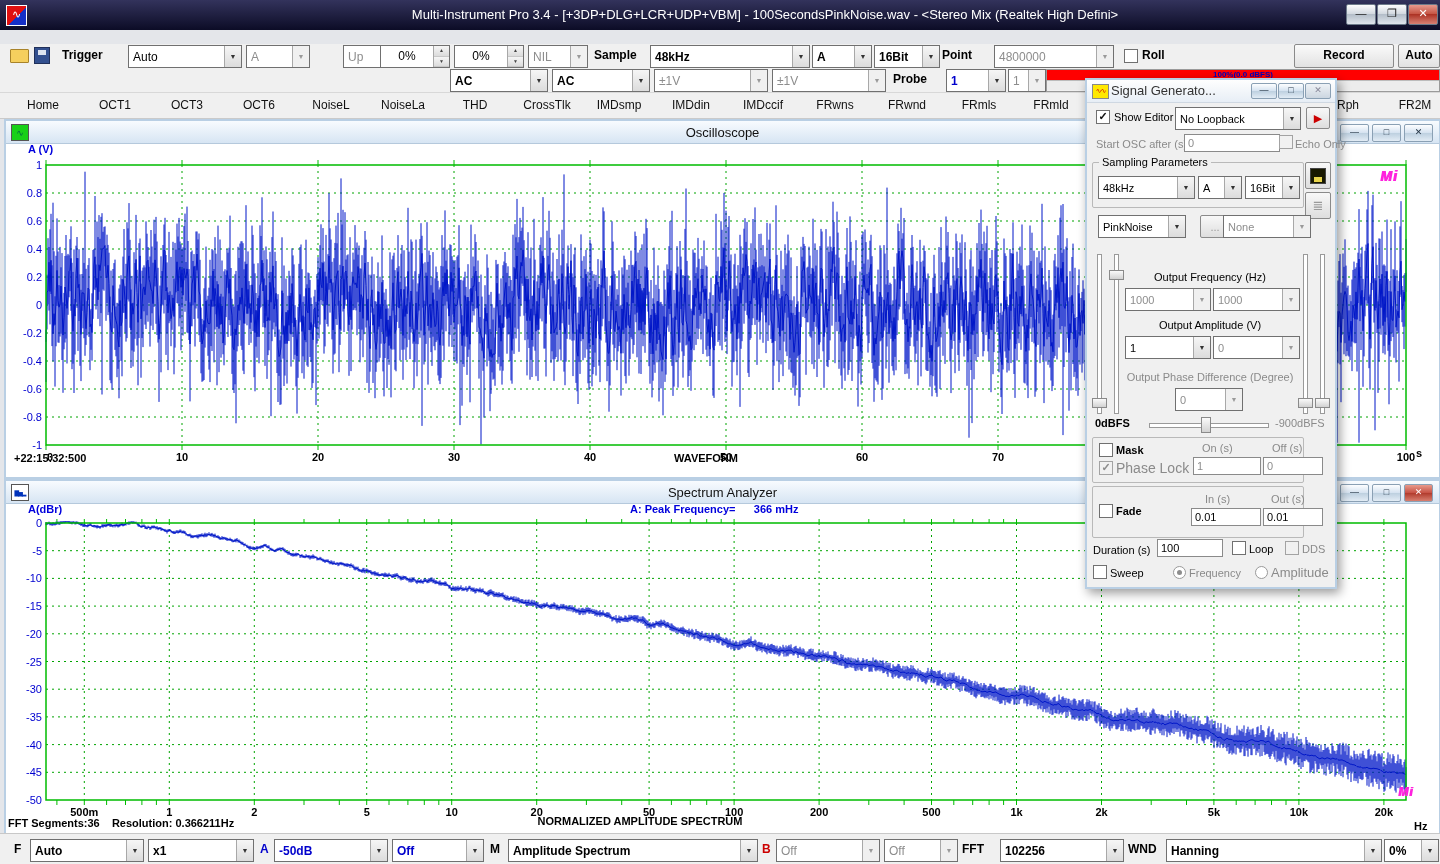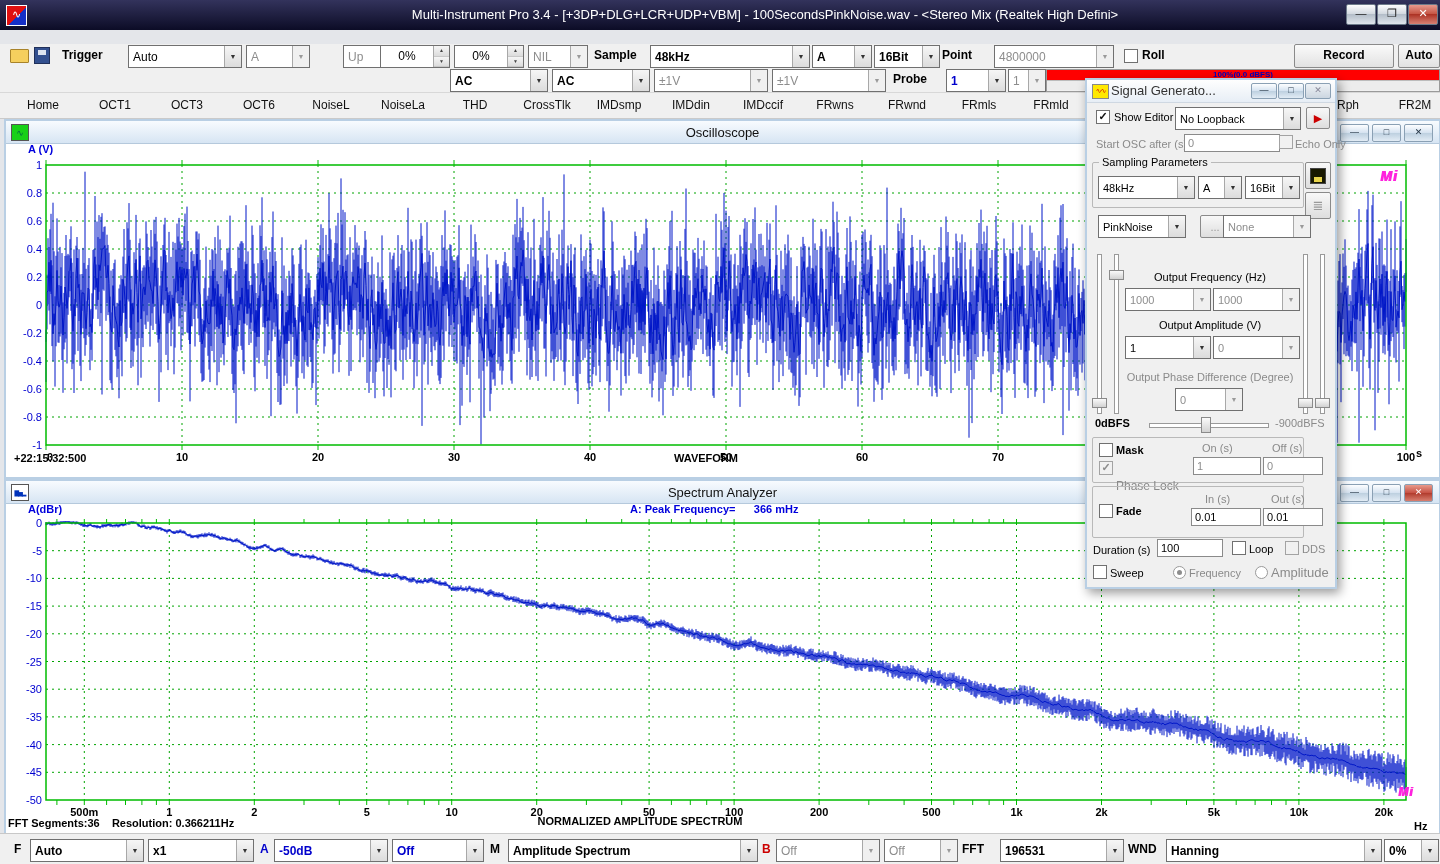--- a/index.html
+++ b/index.html
@@ -605,21 +605,21 @@
       <div class="htrack" style="left:62px;top:321px;width:118px;"></div>
       <div class="hhandle" style="left:114px;top:315px;"></div>
       <div class="lbl gray" style="left:188px;top:314px;font-size:11px;">-900dBFS</div>
 
       <div class="sg-group" style="left:5px;top:335px;width:210px;height:44px;"></div>
       <div class="cb" style="left:12px;top:341px;"></div>
       <div class="lbl b" style="left:29px;top:341px;font-size:11px;">Mask</div>
       <div class="lbl gray" style="left:115px;top:339px;font-size:11px;">On (s)</div>
       <div class="lbl gray" style="left:185px;top:339px;font-size:11px;">Off (s)</div>
       <div class="cb dis" style="left:12px;top:359px;">✓</div>
-      <div class="lbl gray" style="left:29px;top:377px;font-size:12px;text-align:center;">Phase Lock</div>
+      <div class="lbl gray" style="left:29px;top:359px;font-size:14px;text-align:center;">Phase Lock</div>
       <div class="field dis" style="left:106px;top:355px;width:60px;">1</div>
       <div class="field dis" style="left:176px;top:355px;width:52px;">0</div>
 
       <div class="sg-group" style="left:5px;top:384px;width:210px;height:50px;"></div>
       <div class="lbl gray" style="left:118px;top:390px;font-size:11px;">In (s)</div>
       <div class="lbl gray" style="left:184px;top:390px;font-size:11px;">Out (s)</div>
       <div class="cb" style="left:12px;top:402px;"></div>
       <div class="lbl b" style="left:29px;top:402px;font-size:11px;">Fade</div>
       <div class="field" style="left:104px;top:406px;width:62px;">0.01</div>
       <div class="field" style="left:176px;top:406px;width:52px;">0.01</div>
@@ -668,21 +668,21 @@
     <div class="combo dis" style="left:776px;top:5px;width:102px;">
         <span class="cv">Off</span>
         <span class="ca">▼</span>
       </div>
     <div class="combo dis" style="left:884px;top:5px;width:72px;">
         <span class="cv">Off</span>
         <span class="ca">▼</span>
       </div>
     <div class="lbl b" style="left:962px;top:8px;">FFT</div>
     <div class="combo" style="left:1000px;top:5px;width:122px;">
-        <span class="cv b">196531</span>
+        <span class="cv b">102256</span>
         <span class="ca">▼</span>
       </div>
     <div class="lbl b" style="left:1128px;top:8px;">WND</div>
     <div class="combo" style="left:1166px;top:5px;width:214px;">
         <span class="cv b">Hanning</span>
         <span class="ca">▼</span>
       </div>
     <div class="combo" style="left:1384px;top:5px;width:53px;">
         <span class="cv b">0%</span>
         <span class="ca">▼</span>

